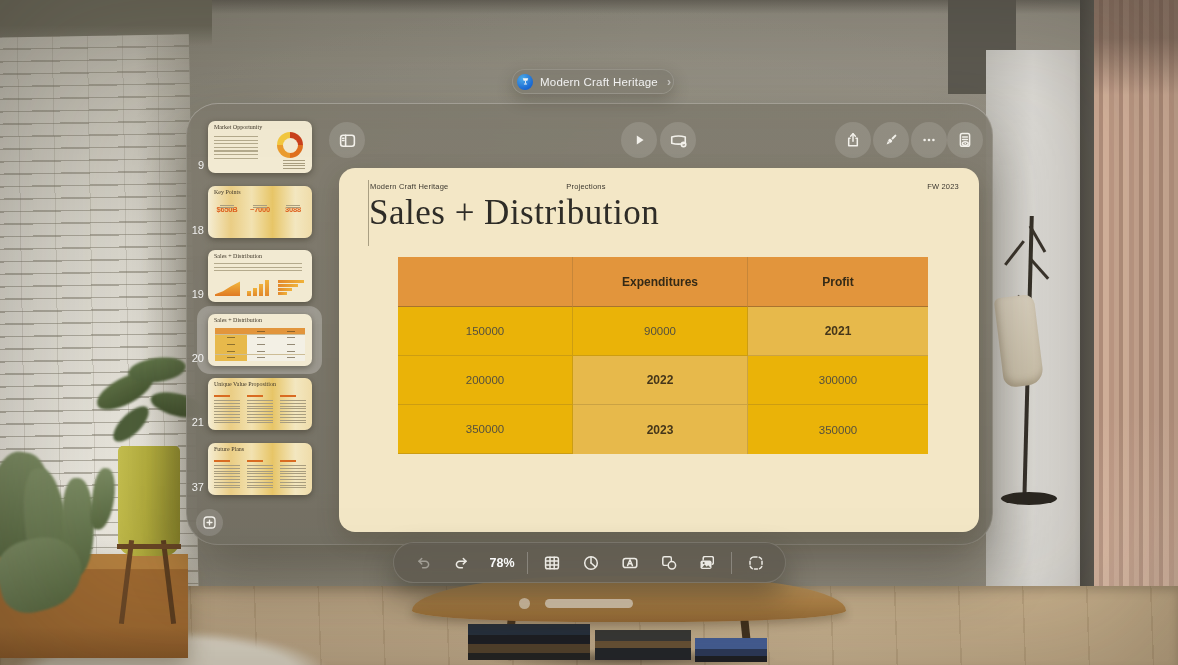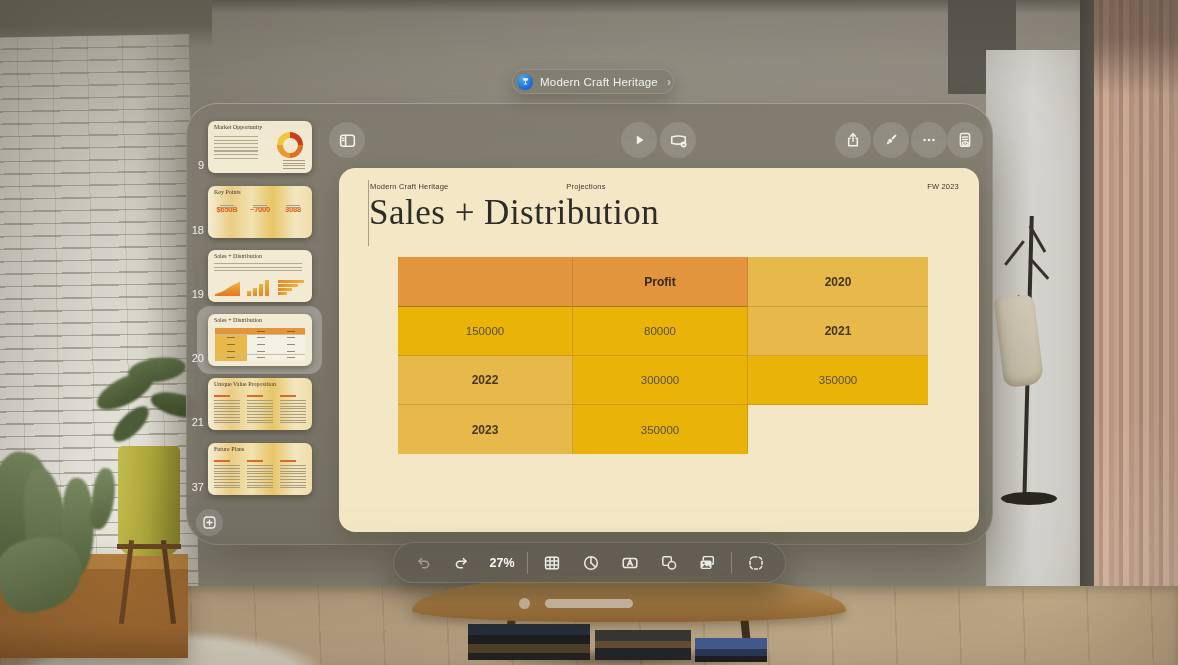--- a/index.html
+++ b/index.html
@@ -406,27 +406,28 @@
       <div class="srule"></div>
       <div class="eyebrow">
         <span class="l">Modern Craft Heritage</span>
         <span class="c">Projections</span>
         <span class="r">FW 2023</span>
       </div>
       <div class="stitle">Sales + Distribution</div>
 
       <div class="stable">
         <div class="th"></div>
+        <div class="th">Expenditures</div>
         <div class="th">Profit</div>
 
-        <div class="yr">2020</div>
         <div class="td">150000</div>
-        <div class="td">80000</div>
+        <div class="td">90000</div>
 
         <div class="yr">2021</div>
+        <div class="td">200000</div>
 
         <div class="yr">2022</div>
         <div class="td">300000</div>
         <div class="td">350000</div>
 
         <div class="yr last">2023</div>
         <div class="td last">350000</div>
       </div>
     </div>
   </div>
@@ -437,21 +438,21 @@
         <path d="M5 7.2h6.3a3.3 3.3 0 1 1 0 6.6H8.6"></path>
           <path d="M7.7 4.5 5 7.2l2.7 2.7"></path>
       </svg>
     </div>
     <div class="oi">
       <svg width="18" height="18" viewBox="0 0 18 18">
         <path d="M13 7.2H6.7a3.3 3.3 0 1 0 0 6.6h2.7"></path>
           <path d="M10.3 4.5 13 7.2l-2.7 2.7"></path>
       </svg>
     </div>
-    <div class="ozoom">27%</div>
+    <div class="ozoom">78%</div>
     <div class="osep"></div>
     <div class="oi">
       <svg width="18" height="18" viewBox="0 0 18 18">
         <rect x="2.6" y="3.2" width="12.8" height="11.6" rx="1.8"></rect>
         <line x1="2.6" y1="7" x2="15.4" y2="7"></line>
           <line x1="2.6" y1="10.9" x2="15.4" y2="10.9"></line>
         <line x1="7" y1="3.2" x2="7" y2="14.8"></line>
           <line x1="11.2" y1="3.2" x2="11.2" y2="14.8"></line>
       </svg>
     </div>

